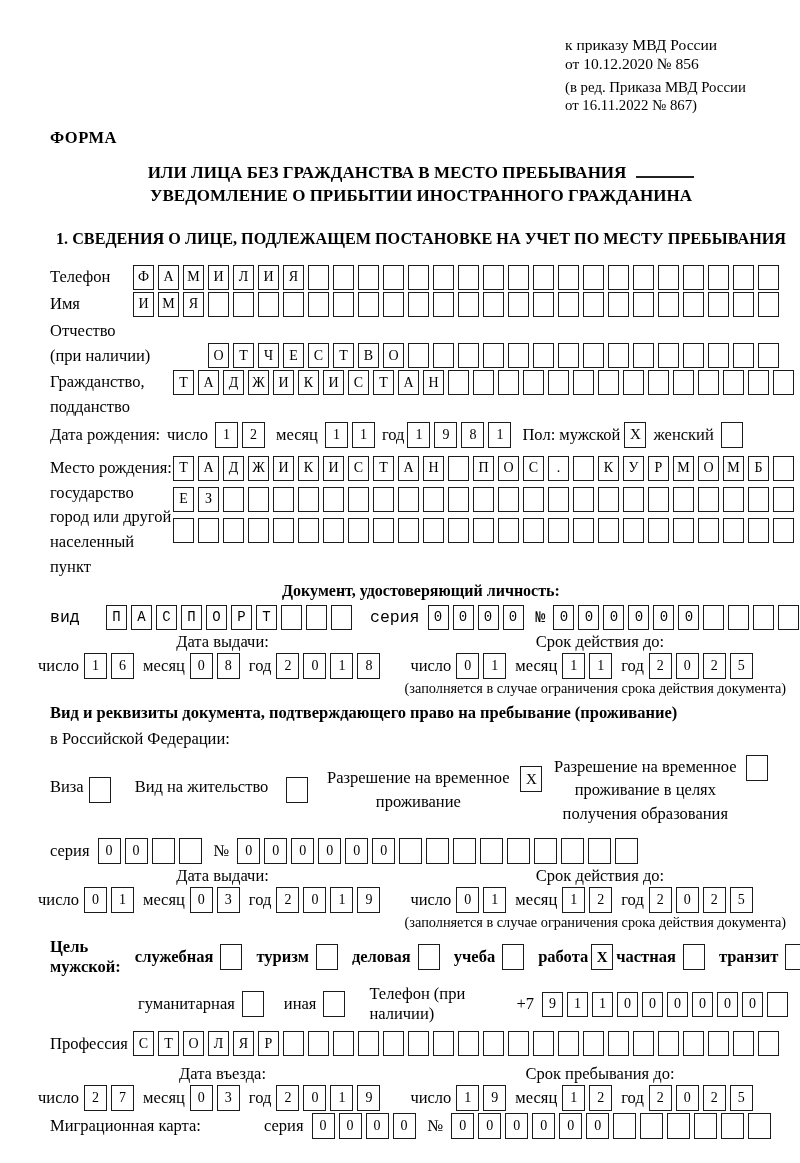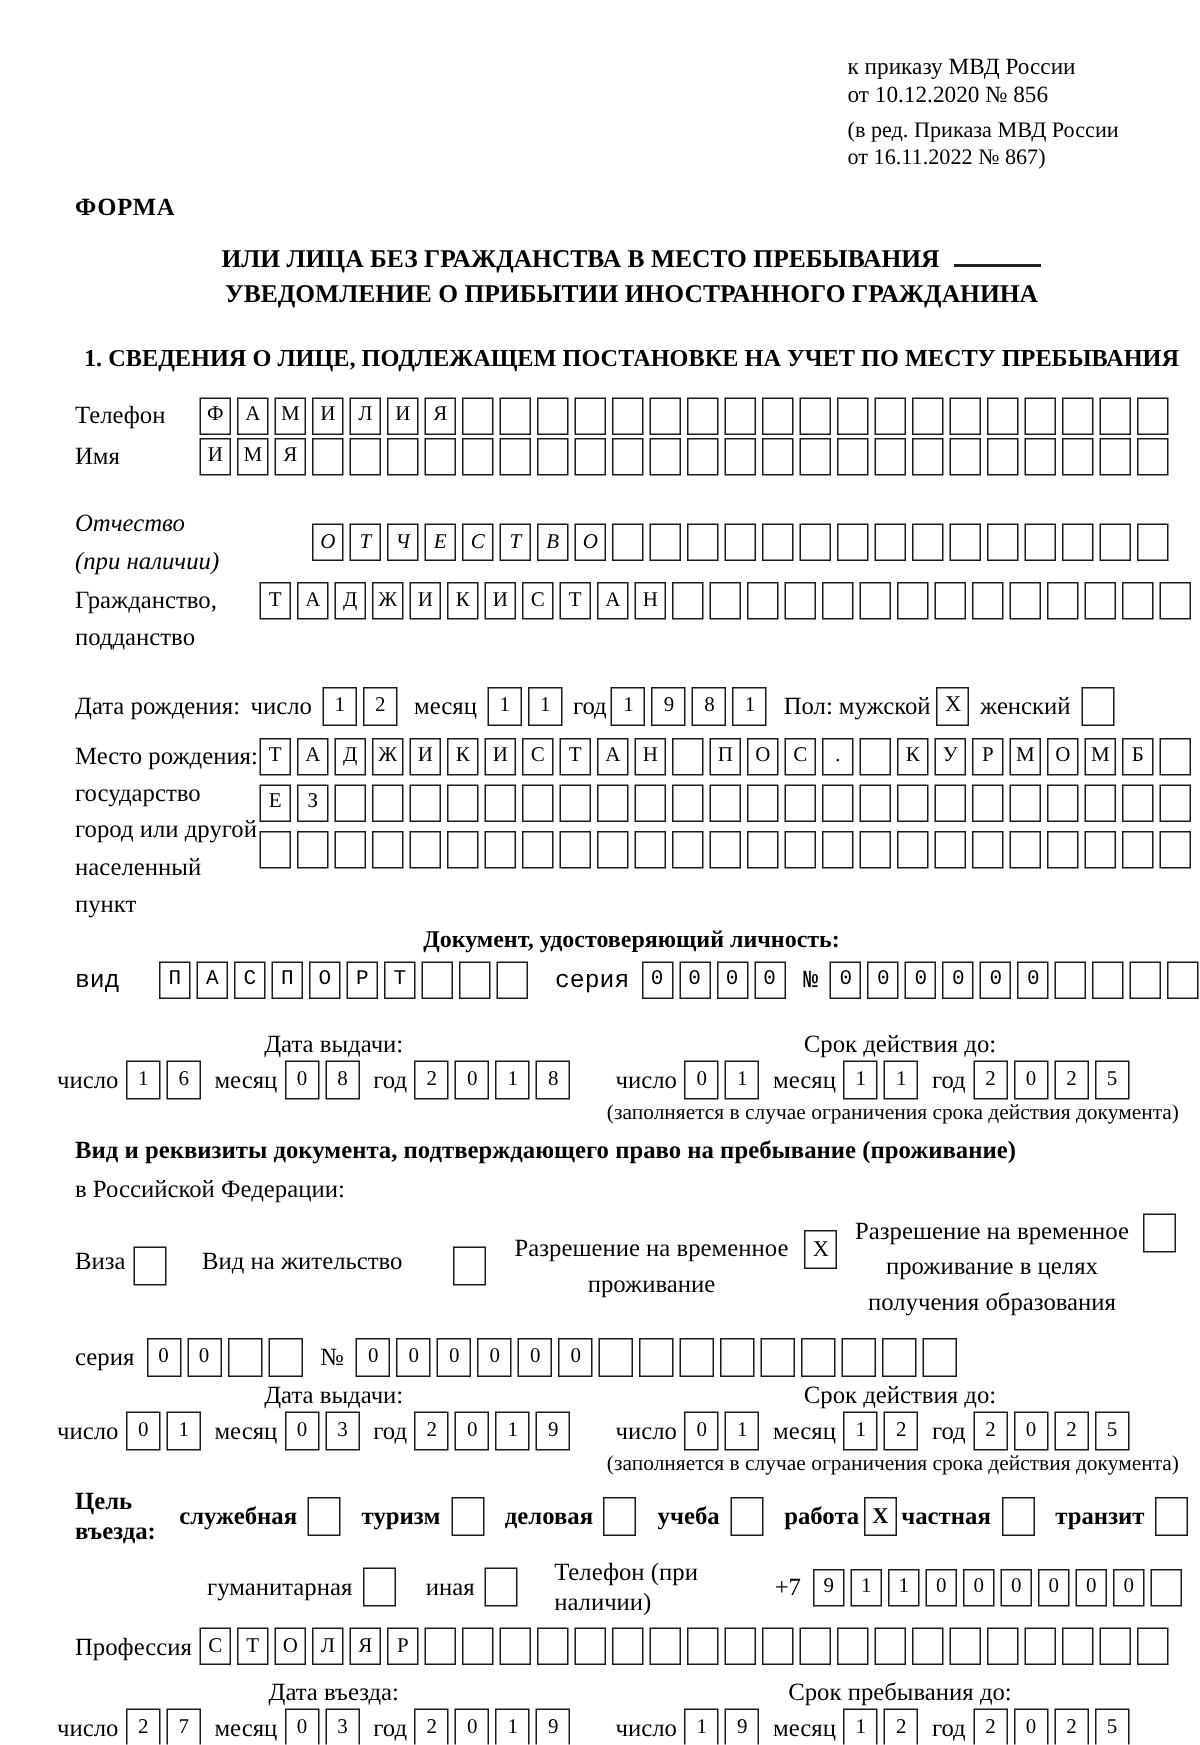--- a/index.html
+++ b/index.html
@@ -22,21 +22,21 @@
       width:21px;height:25px;border:1.7px solid #1c1c1c;margin-right:4px;font-size:14px;line-height:1;}
   .cells-n span{width:23px;height:26px;margin-right:4px;}
   .cbox{box-sizing:border-box;display:inline-flex;flex:none;align-items:center;justify-content:center;
       width:22px;height:26px;border:1.7px solid #1c1c1c;font-size:15px;}
 
   .frow{display:flex;align-items:center;margin-bottom:5px;}
   .lbl{flex:none;}
   .lblcol{flex:none;line-height:1.5;}
   .w83{width:83px;} .w123{width:123px;} .w158{width:158px;}
 
-  .mb2{margin-bottom:2px;} .mb6{margin-bottom:20px;} .mb8{margin-bottom:8px;} .mt6{margin-top:6px;font-weight:bold;}
+  .mb2{margin-bottom:2px;} .mb6{margin-bottom:2px;} .mb8{margin-bottom:8px;} .mt6{margin-top:6px;font-weight:bold;}
 
   .stack .cells{margin-bottom:6px;}
 
   .center-bold{font-weight:bold;text-align:center;font-size:16px;margin:2px 0 5px;}
 
   
   .dtitles{display:flex;margin-bottom:1px;}
   .dt-left{width:345px;text-align:center;flex:none;}
   .dt-right{width:300px;margin-left:55px;text-align:center;flex:none;}
   .drow{display:flex;align-items:center;margin-left:-12px;}
@@ -135,21 +135,21 @@
         <span></span>
         <span></span>
         <span></span>
         <span></span>
         <span></span>
         <span></span>
         <span></span>
       </div>
   </div>
 
-  <div class="frow mb2" style="align-items:center;font-style:italic;">
+  <div class="frow mb2" style="align-items:flex-end;">
     <span class="lblcol w158">
       <span>Отчество</span><br>
       <span>(при наличии)</span>
     </span>
     <div class="cells">
         <span>О</span>
         <span>Т</span>
         <span>Ч</span>
         <span>Е</span>
         <span>С</span>
@@ -409,21 +409,21 @@
   </div>
   <div class="note">(заполняется в случае ограничения срока действия документа)</div>
 
   <div class="plain mt6">Вид и реквизиты документа, подтверждающего право на пребывание (проживание)</div>
   <div class="plain">в Российской Федерации:</div>
   <div class="res-row">
     <div class="res-opt">
       <span>Виза</span>
       <span class="cbox" style="margin-left:5px;"></span>
     </div>
-    <div class="res-opt" style="margin-left:24px;gap:16px;">
+    <div class="res-opt" style="margin-left:24px;">
       <span>Вид на жительство</span>
       <span class="cbox" style="margin-left:18px;"></span>
     </div>
     <div class="res-opt" style="margin-left:16px;">
       <span class="opt-label-c" style="width:188px;">
         <span>Разрешение на временное</span><br>
         <span>проживание</span>
       </span>
       <span class="cbox">X</span>
     </div>
@@ -504,21 +504,21 @@
           <span>2</span>
           <span>0</span>
           <span>2</span>
           <span>5</span>
         </div>
     </div>
   </div>
   <div class="note">(заполняется в случае ограничения срока действия документа)</div>
 
   <div class="inline-row mt6">
-    <span>Цель въезда:</span>
+    <span>Цель мужской:</span>
     <span class="gap14">служебная</span>
     <span class="cbox"></span>
     <span class="gap14">туризм</span>
     <span class="cbox"></span>
     <span class="gap14">деловая</span>
     <span class="cbox"></span>
     <span class="gap14">учеба</span>
     <span class="cbox"></span>
     <span class="gap14">работа</span>
     <span class="cbox" style="margin-left:3px;">X</span>

